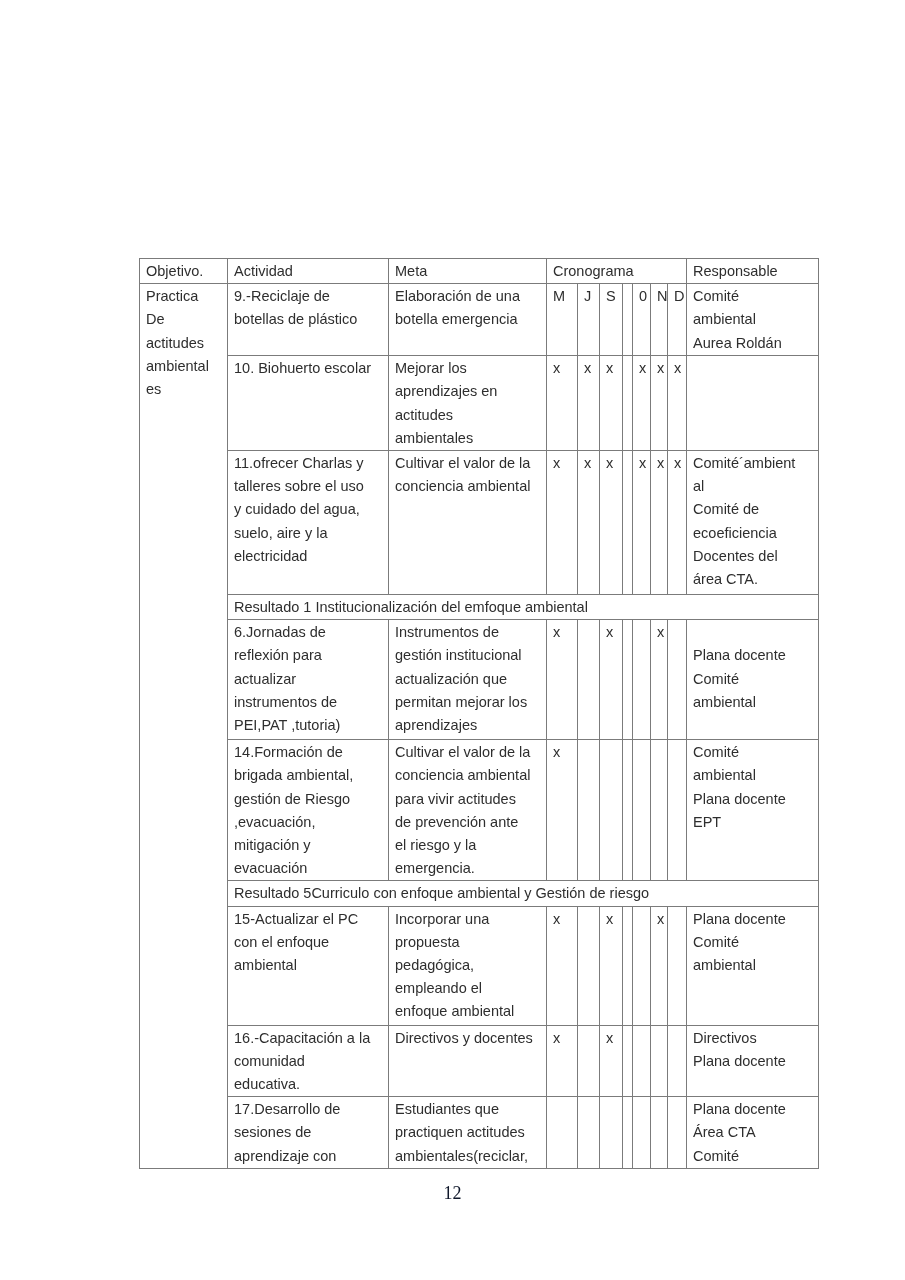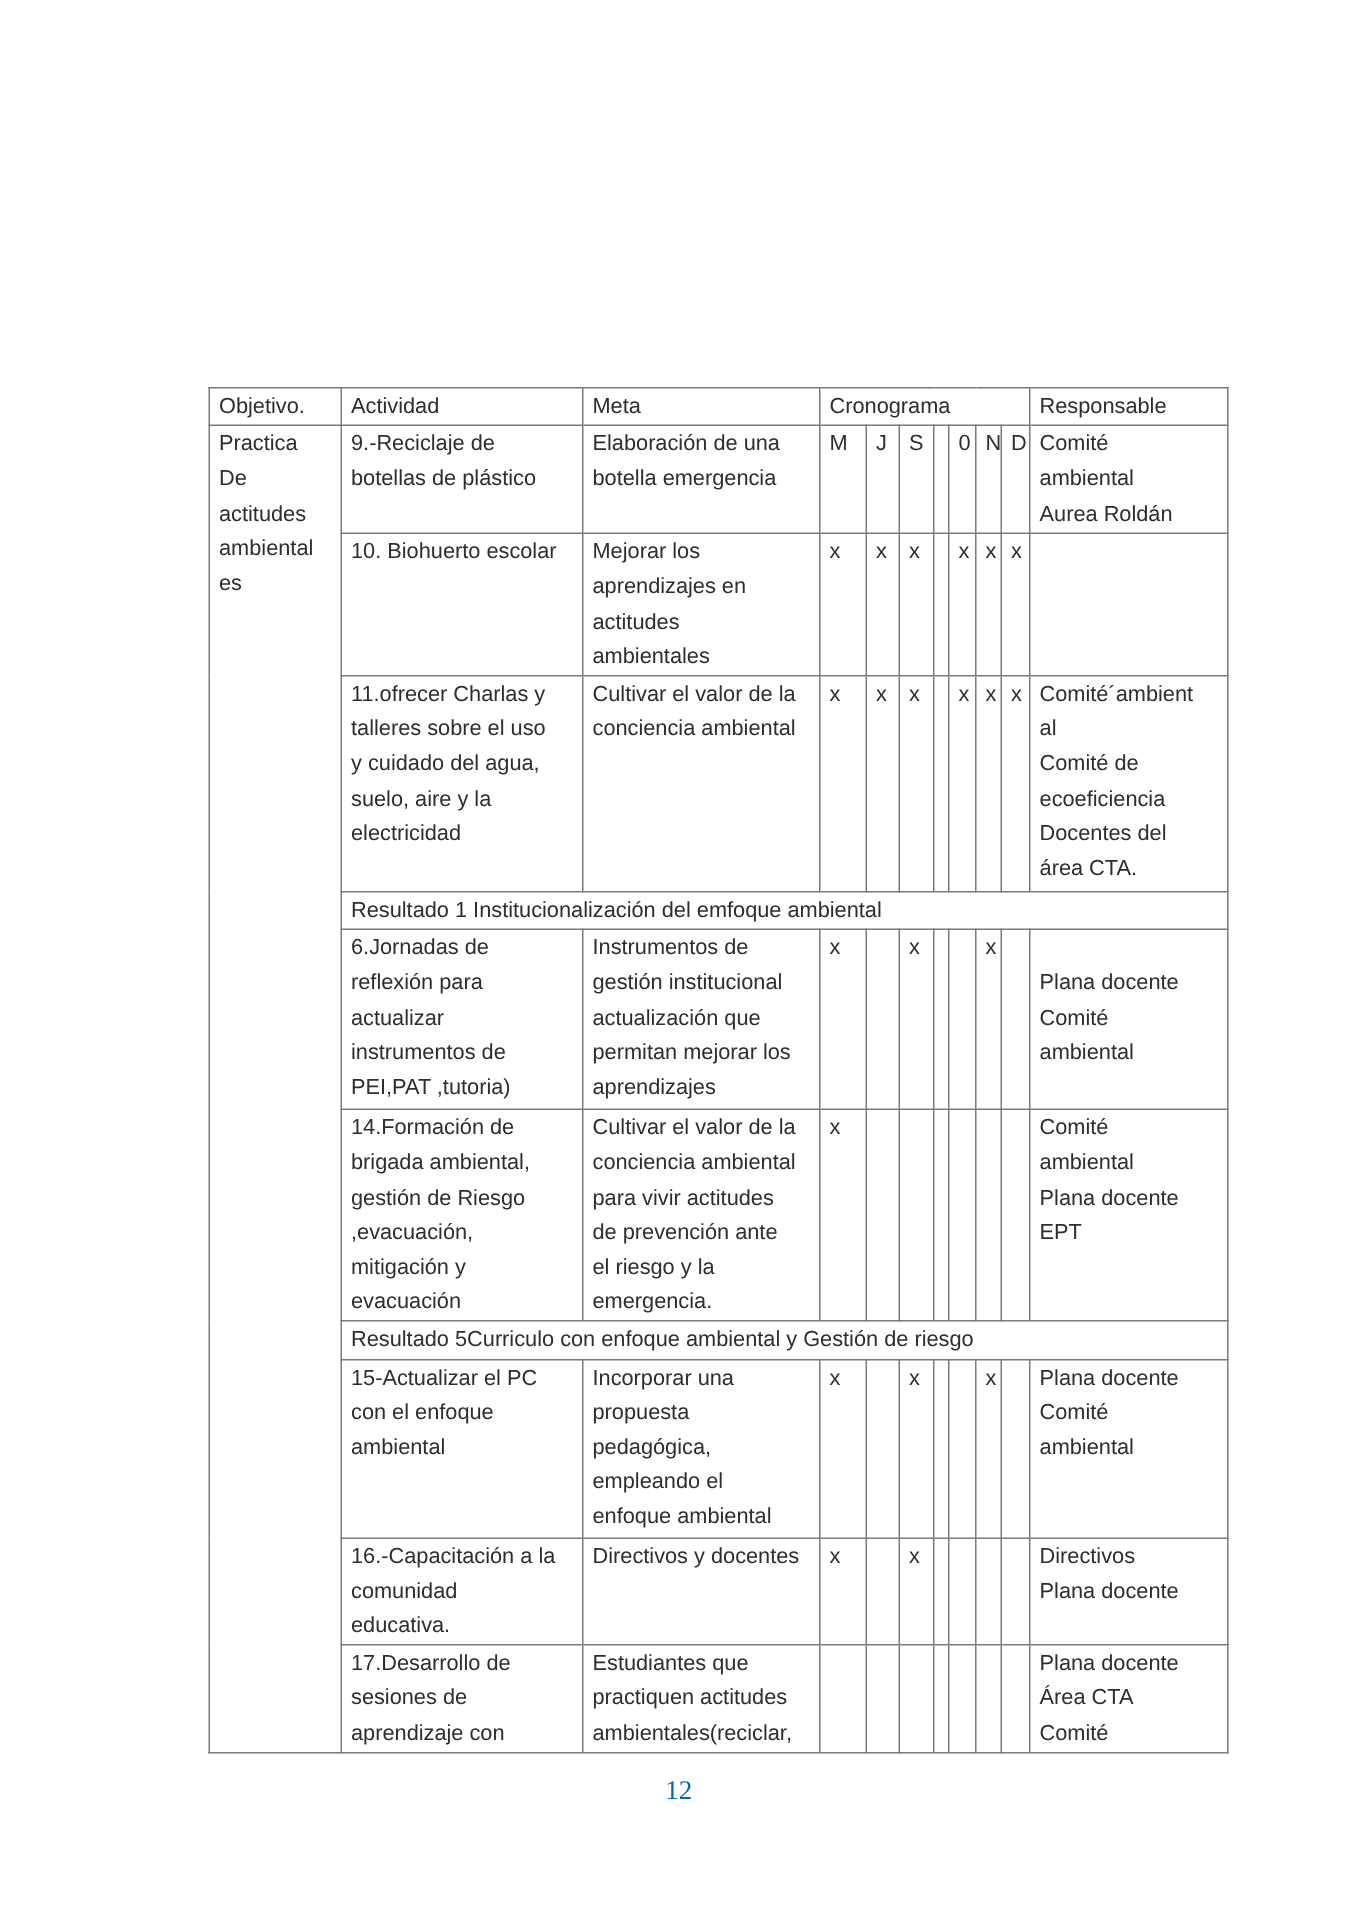--- a/index.html
+++ b/index.html
@@ -24,21 +24,21 @@
     white-space:pre;
     overflow:hidden;
   }
   .crono-cell{text-align:center;padding:1px 0 0 0;}
   .crono-head{text-align:center;padding:1px 0 0 0;}
   .objetivo-cell{padding-top:333px;}
   .page-number{
     position:absolute;left:0;top:1183px;width:905px;
     text-align:center;
     font-family:"Liberation Serif","DejaVu Serif",serif;
-    font-size:18px;color:#0369a1;
+    font-size:18px;color:#0f172a;
   }
 </style>
 </head>
 <body>
 
 <div class="doc-page">
 
   <table class="plan-table">
     <colgroup>
       <col style="width:88px">

